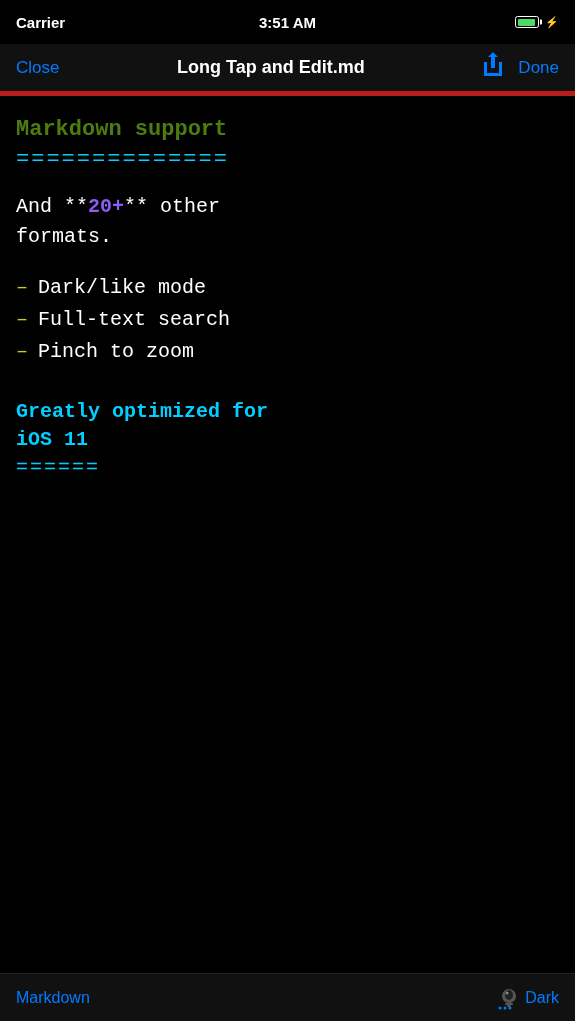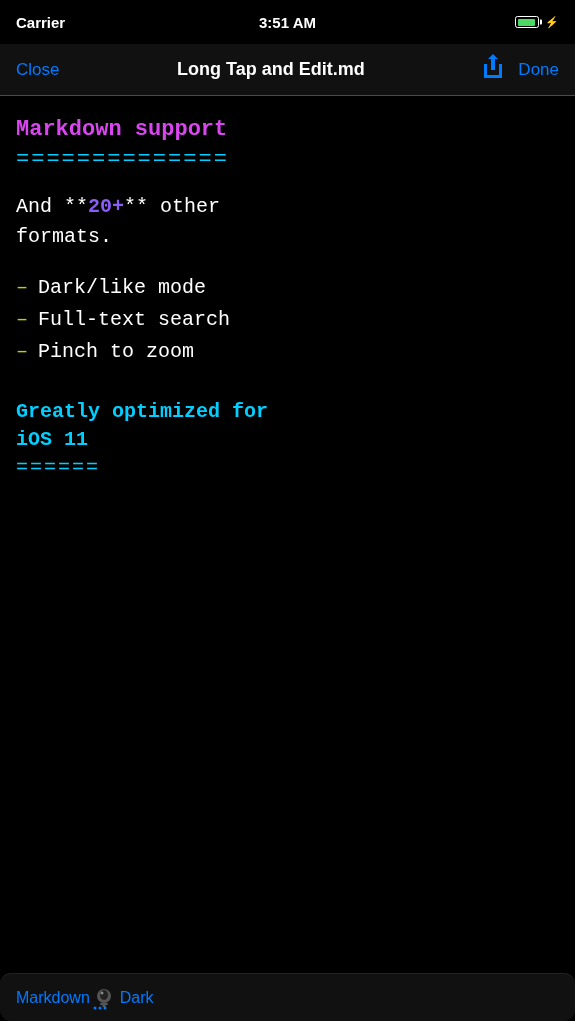--- a/index.html
+++ b/index.html
@@ -66,21 +66,21 @@
 
     
     .nav-bar {
       width: 100%;
       height: 52px;
       background: #111;
       display: flex;
       align-items: center;
       justify-content: space-between;
       padding: 0 16px;
-      border-bottom: 1px solid #b91c1c;
+      border-bottom: 5px solid #b91c1c;
     }
     .nav-btn {
       color: #007aff;
       font-size: 17px;
       cursor: pointer;
       background: none;
       border: none;
     }
     .nav-title {
       color: #fff;
@@ -99,21 +99,21 @@
     
     .content {
       background: #000;
       padding: 20px 16px 80px 16px;
       height: calc(1021px - 44px - 52px - 48px);
       overflow: hidden;
       font-family: 'Courier New', Courier, monospace;
     }
 
     .heading {
-      color: #d946ef;
+      color: #4d7c0f;
       font-family: 'Courier New', Courier, monospace;
       font-size: 22px;
       font-weight: bold;
       line-height: 1.3;
     }
 
     .heading-underline {
       color: #00cfff;
       font-family: 'Courier New', Courier, monospace;
       font-size: 22px;
@@ -173,23 +173,23 @@
 
     
     .bottom-bar {
       position: absolute;
       bottom: 0;
       width: 100%;
       height: 48px;
       background: #111;
       display: flex;
       align-items: center;
+      justify-content: space-between;
       padding: 0 16px;
       border-top: 1px solid #222;
-      border-radius: 11px;
     }
 
     .bottom-left {
       color: #007aff;
       font-size: 16px;
       cursor: pointer;
     }
 
     .bottom-right {
       display: flex;

